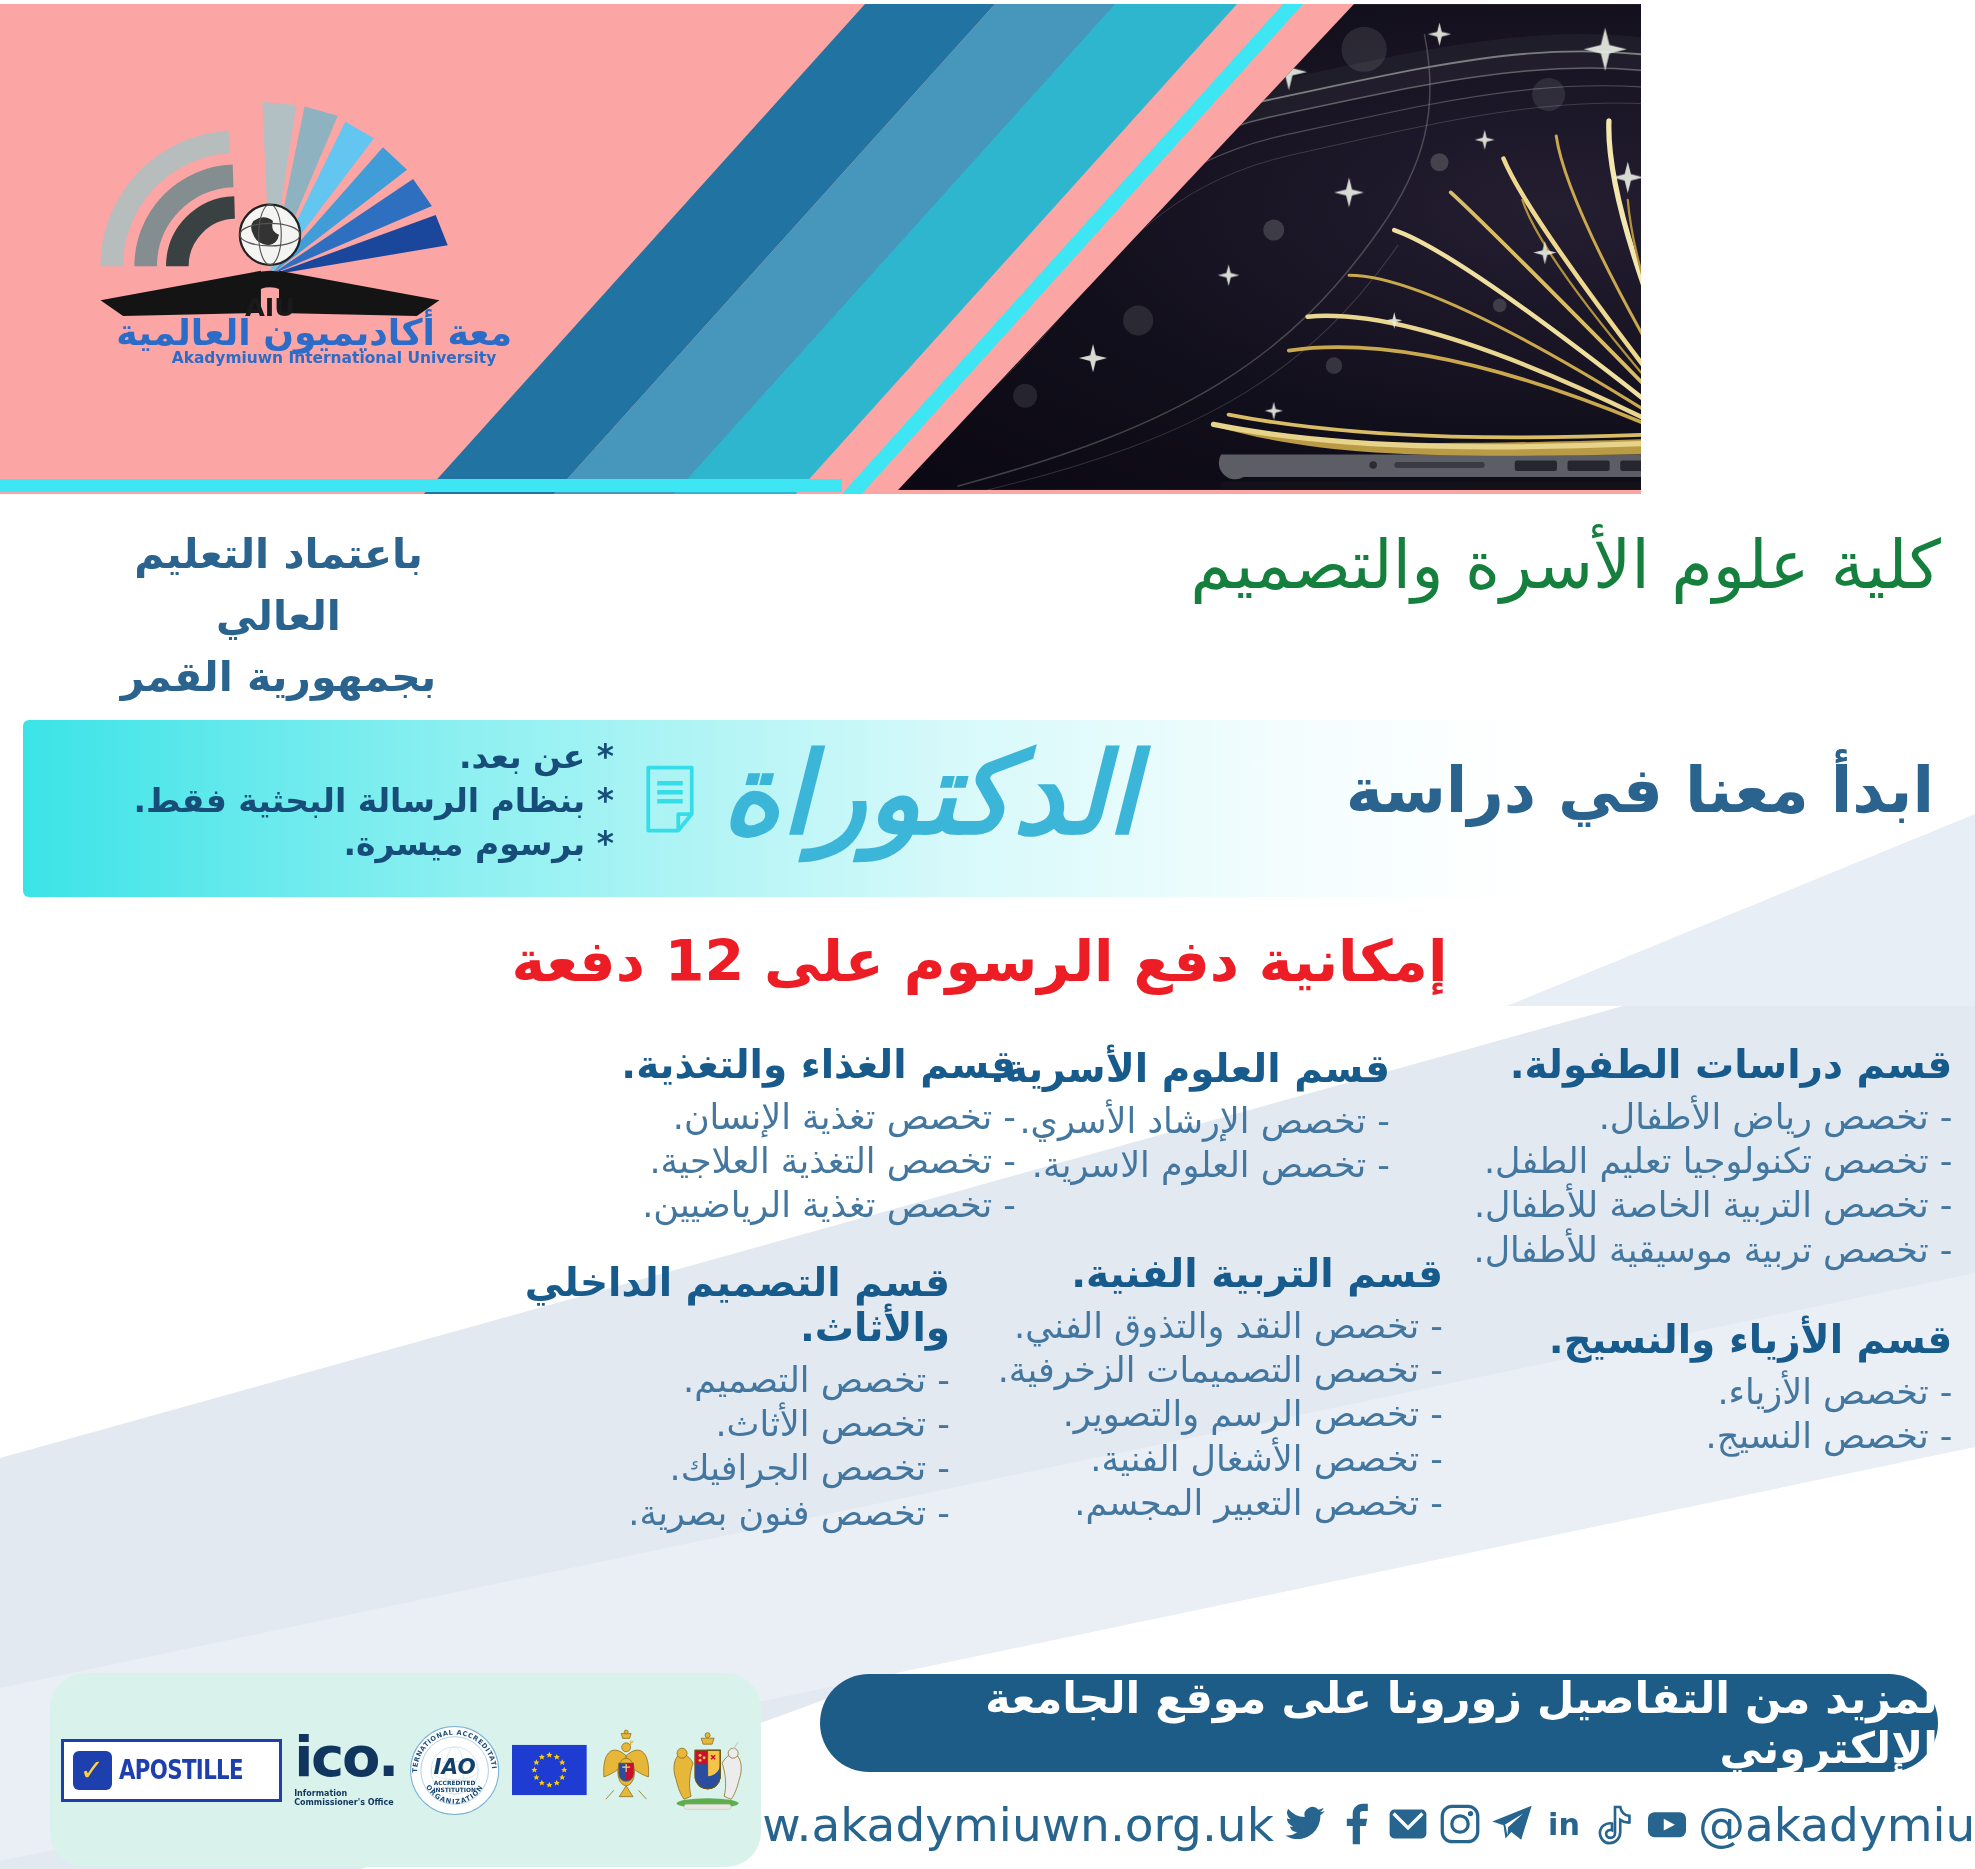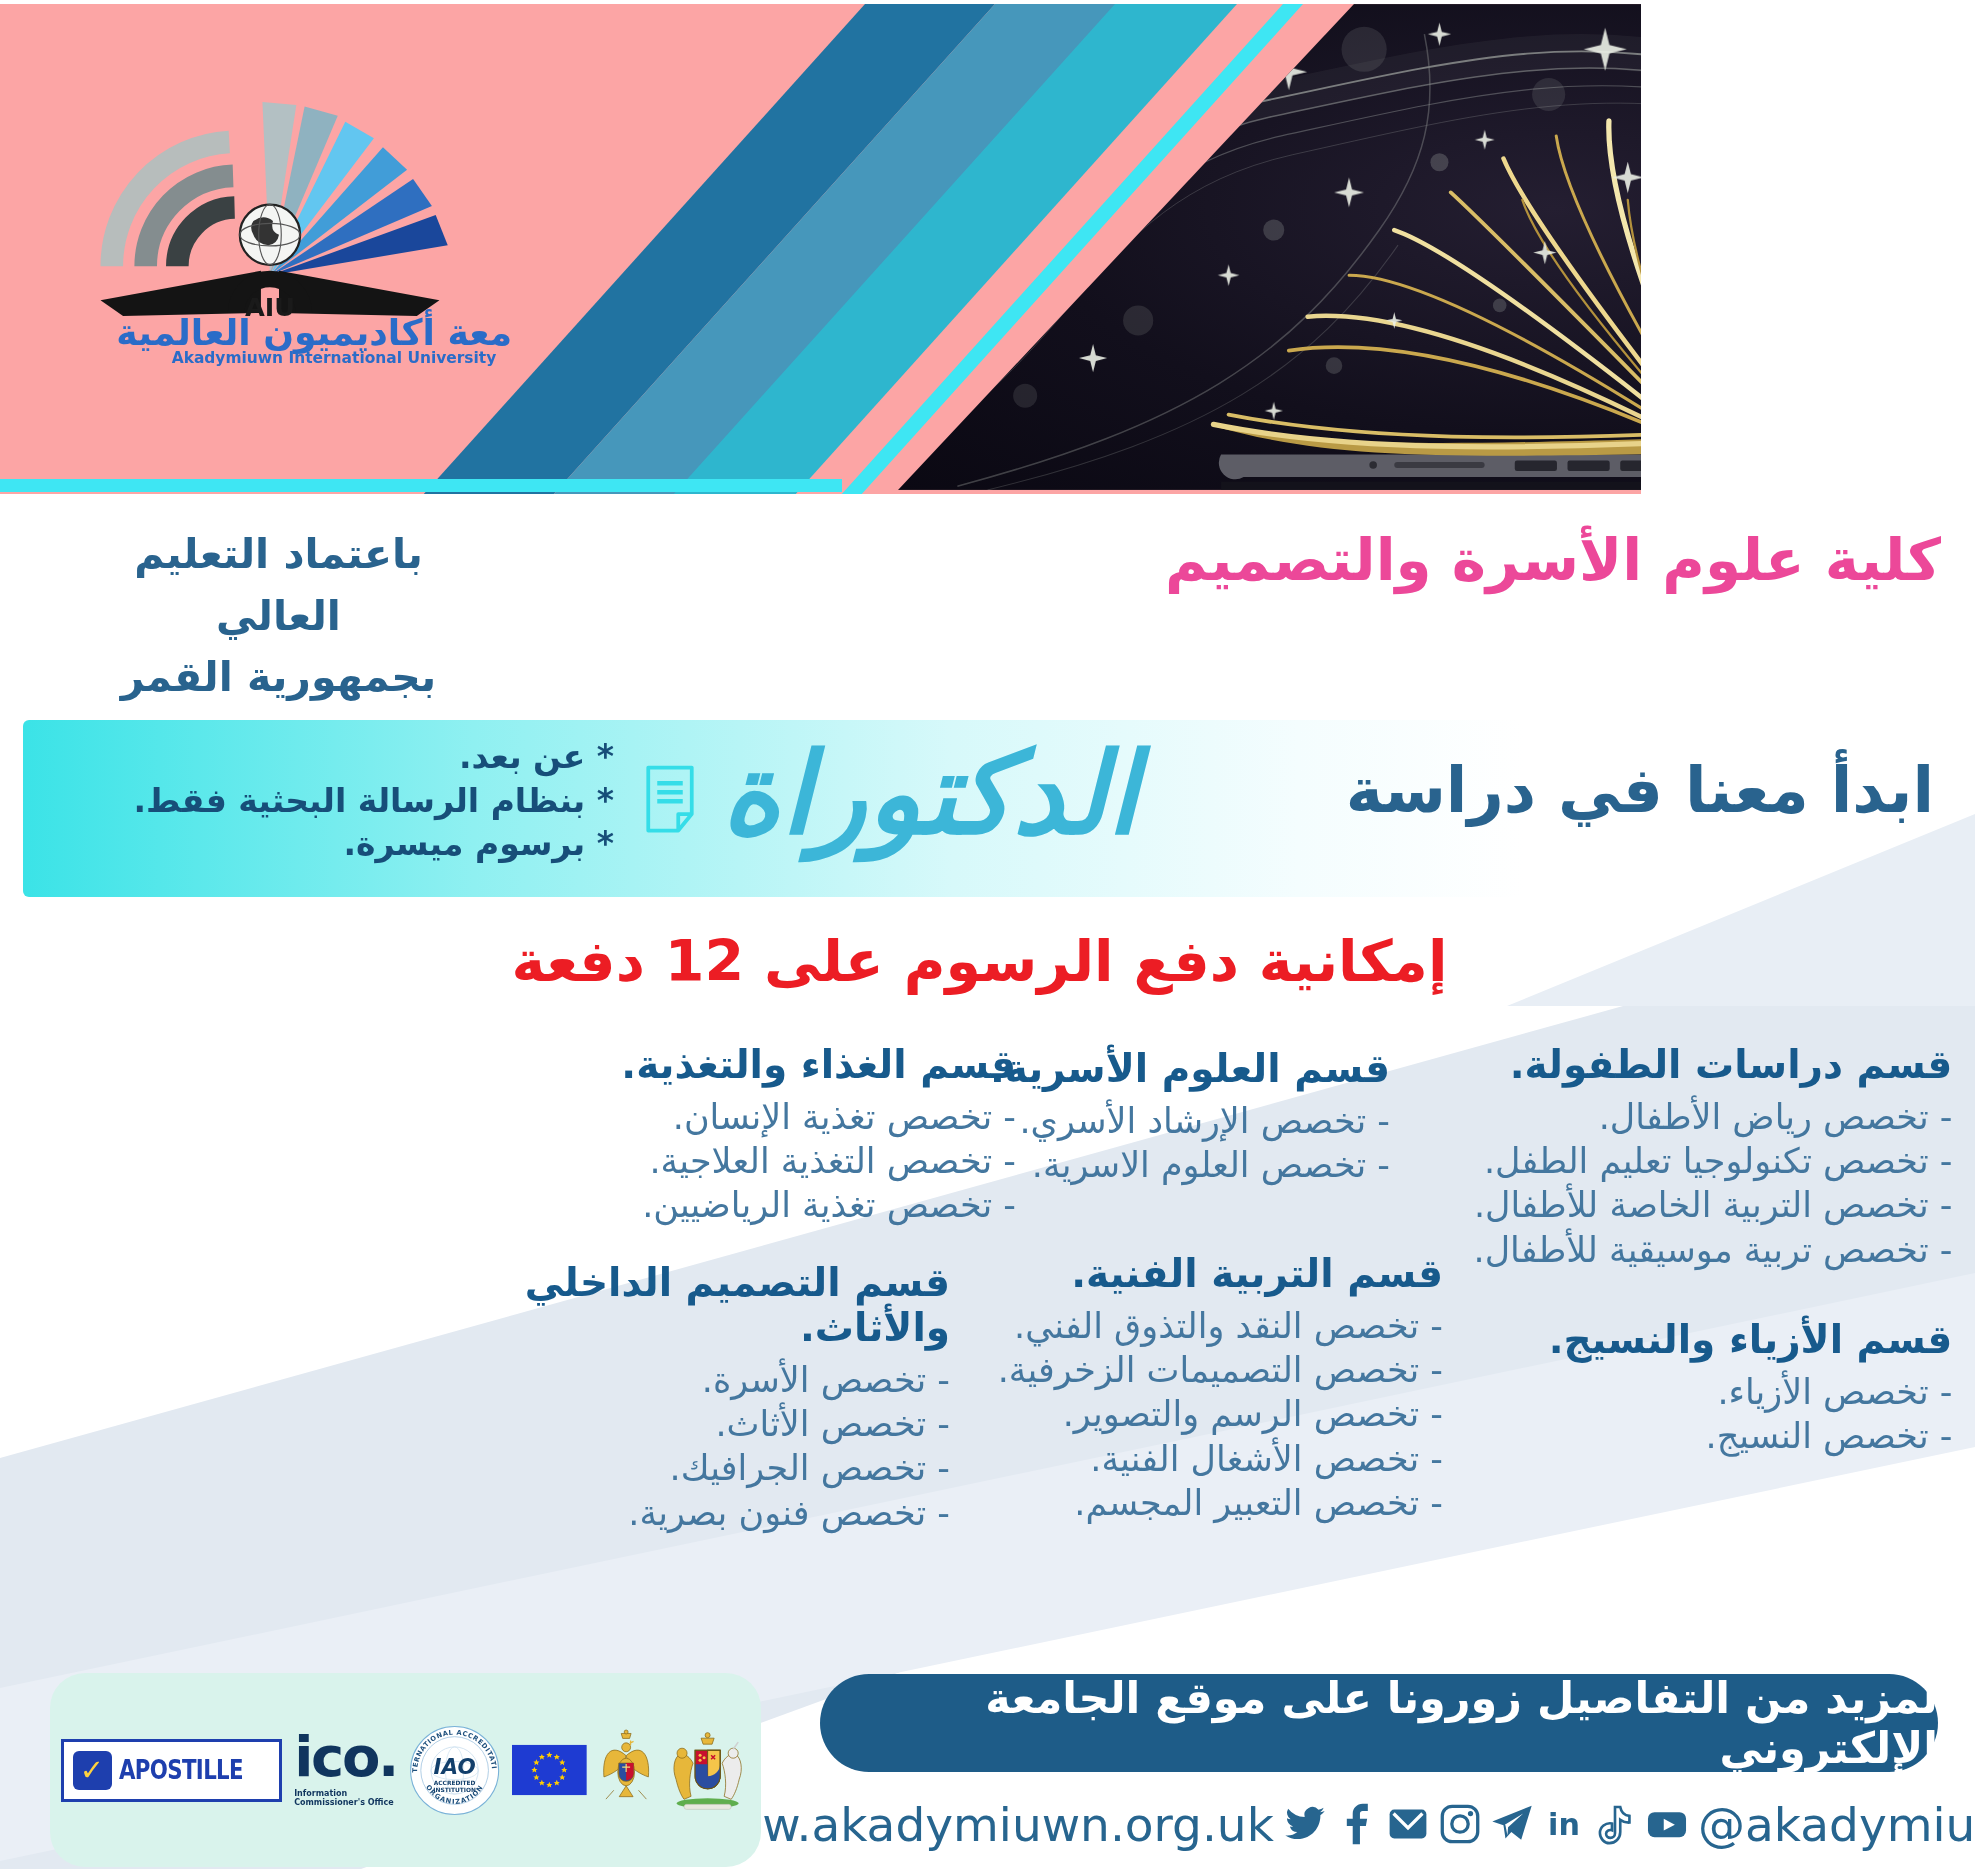--- a/index.html
+++ b/index.html
@@ -19,21 +19,21 @@
   .s4{left:1283px;width:19.6px;background:#3ee6f3;}
   .cyanbar{position:absolute;left:0;top:475px;width:842px;height:13px;background:#3ee6f3;}
   .photo-clip{position:absolute;inset:0;clip-path:polygon(1354px 0,1975px 0,1975px 486px,898px 486px);}
   .photo-clip svg{position:absolute;left:867px;top:0;}
   
   .logo{position:absolute;left:44px;top:36px;width:467px;height:326px;}
   
   .accred{position:absolute;left:105px;top:524px;width:347px;text-align:center;
           font-size:41px;font-weight:bold;line-height:1.5;color:#29638e;}
   .college{position:absolute;right:34px;top:526px;width:1176px;text-align:right;
-           font-size:58px;font-weight:bold;color:#ec4899;}
+           font-size:67px;font-weight:normal;color:#15803d;}
   .tealband{position:absolute;left:22.6px;top:720px;width:1500px;height:177px;border-radius:6px;
             background:linear-gradient(90deg,#3be3e7 0%,#8ff0f1 30%,#d7f9fa 62%,#f4fdfe 85%,rgba(255,255,255,0) 100%);}
   .features{position:absolute;right:1361px;top:735px;text-align:right;font-size:33px;
             font-weight:bold;line-height:1.32;color:#174e79;white-space:nowrap;}
   .docicon{position:absolute;left:642px;top:763px;}
   .degree{position:absolute;left:784px;top:728px;width:354px;text-align:center;
           font-size:113px;font-weight:bold;color:#3cb6d8;font-style:italic;}
   .intro{position:absolute;right:41px;top:754px;font-size:63px;font-weight:bold;color:#29638e;}
   .installments{position:absolute;left:497px;top:928px;width:965px;text-align:center;
                 font-size:57px;font-weight:bold;color:#ec1d24;}
@@ -278,21 +278,21 @@
     <ul>
       <li>- تخصص تغذية الإنسان.</li>
       <li>- تخصص التغذية العلاجية.</li>
       <li>- تخصص تغذية الرياضيين.</li>
     </ul>
   </div>
 
   <div class="dept d-interior" dir="rtl">
     <h3>قسم التصميم الداخلي والأثاث.</h3>
     <ul>
-      <li>- تخصص الأسرة.</li>
+      <li>- تخصص التصميم.</li>
       <li>- تخصص الأثاث.</li>
       <li>- تخصص الجرافيك.</li>
       <li>- تخصص فنون بصرية.</li>
     </ul>
   </div>
 
   <div class="pill" dir="rtl">لمزيد من التفاصيل زورونا على موقع الجامعة الإلكتروني</div>
 
   <div class="webrow">
     <span>www.akadymiuwn.org.uk</span>

